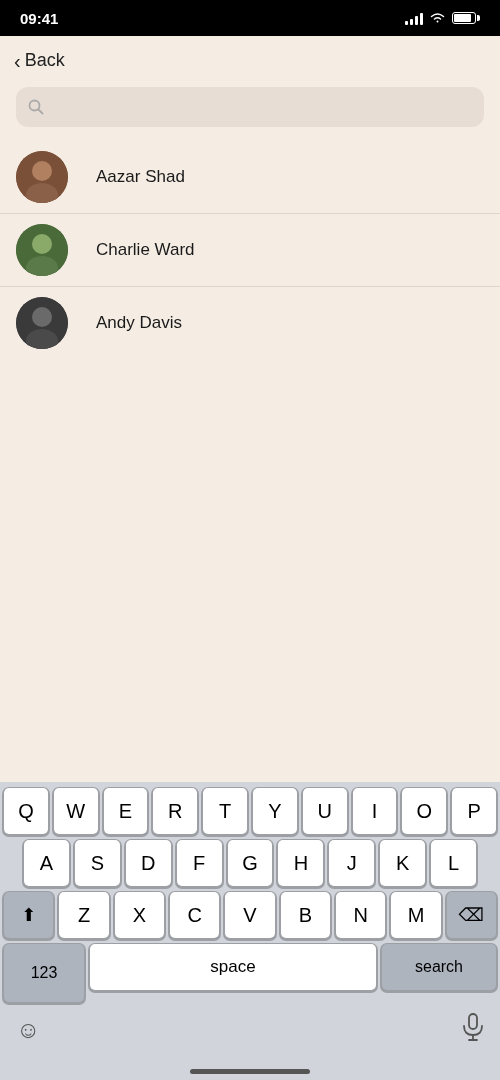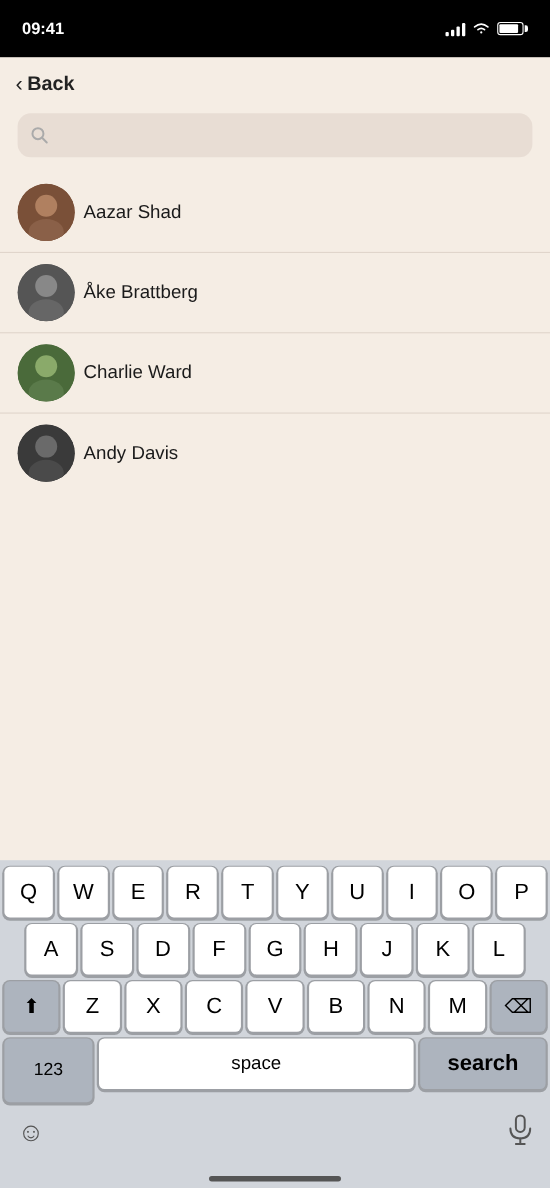--- a/index.html
+++ b/index.html
@@ -9,21 +9,21 @@
       height: 1080px;
       background: #000;
       font-family: -apple-system, 'SF Pro Display', 'Helvetica Neue', Arial, sans-serif;
       overflow: hidden;
       position: relative;
     }
 
     
     .status-bar {
       background: #000;
-      height: 52px;
+      height: 36px;
       display: flex;
       align-items: center;
       justify-content: space-between;
       padding: 0 20px;
       color: #fff;
       font-size: 15px;
       font-weight: 600;
     }
 
     .status-time {
@@ -56,21 +56,21 @@
 
     .back-chevron {
       font-size: 20px;
       color: #222;
       line-height: 1;
     }
 
     .back-label {
       font-size: 18px;
       color: #222;
-      font-weight: 700;
+      font-weight: 400;
     }
 
     
     .search-bar-wrapper {
       padding: 6px 16px 14px 16px;
     }
 
     .search-bar {
       background: #e8ddd4;
       border-radius: 12px;
@@ -90,21 +90,21 @@
     .contact-list {
       overflow: hidden;
     }
 
     .contact-item {
       display: flex;
       align-items: center;
       padding: 10px 16px;
       border-bottom: 1px solid #e0d5cb;
       background: transparent;
-      gap: 8px;
+      gap: 28px;
     }
 
     .contact-item:last-child {
       border-bottom: none;
     }
 
     .avatar {
       width: 52px;
       height: 52px;
       border-radius: 50%;
@@ -231,22 +231,22 @@
     }
 
     .key-search {
       background: #adb4be;
       border-radius: 5px;
       height: 46px;
       width: 114px;
       display: flex;
       align-items: center;
       justify-content: center;
-      font-size: 20px;
-      font-weight: 700;
+      font-size: 16px;
+      font-weight: 400;
       color: #000;
       box-shadow: 0 1px 0 2px rgba(0,0,0,0.25);
       cursor: pointer;
       user-select: none;
     }
 
     
     .keyboard-extra-row {
       display: flex;
       justify-content: space-between;
@@ -366,30 +366,20 @@
       <div class="avatar avatar-aazar">
         <svg width="52" height="52" viewBox="0 0 52 52">
           <circle cx="26" cy="26" r="26" fill="#7a5038"></circle>
           <circle cx="26" cy="20" r="10" fill="#b08060"></circle>
           <ellipse cx="26" cy="44" rx="16" ry="12" fill="#8a6048"></ellipse>
         </svg>
       </div>
       <span class="contact-name">Aazar Shad</span>
     </div>
 
-    <div class="contact-item">
-      <div class="avatar avatar-ake">
-        <svg width="52" height="52" viewBox="0 0 52 52">
-          <circle cx="26" cy="26" r="26" fill="#555"></circle>
-          <circle cx="26" cy="20" r="10" fill="#888"></circle>
-          <ellipse cx="26" cy="44" rx="16" ry="12" fill="#666"></ellipse>
-        </svg>
-      </div>
-      <span class="contact-name">Åke Brattberg</span>
-    </div>
 
     <div class="contact-item">
       <div class="avatar avatar-charlie">
         <svg width="52" height="52" viewBox="0 0 52 52">
           <circle cx="26" cy="26" r="26" fill="#4a6a3a"></circle>
           <circle cx="26" cy="20" r="10" fill="#8aaa6a"></circle>
           <ellipse cx="26" cy="44" rx="16" ry="12" fill="#5a7a4a"></ellipse>
         </svg>
       </div>
       <span class="contact-name">Charlie Ward</span>

